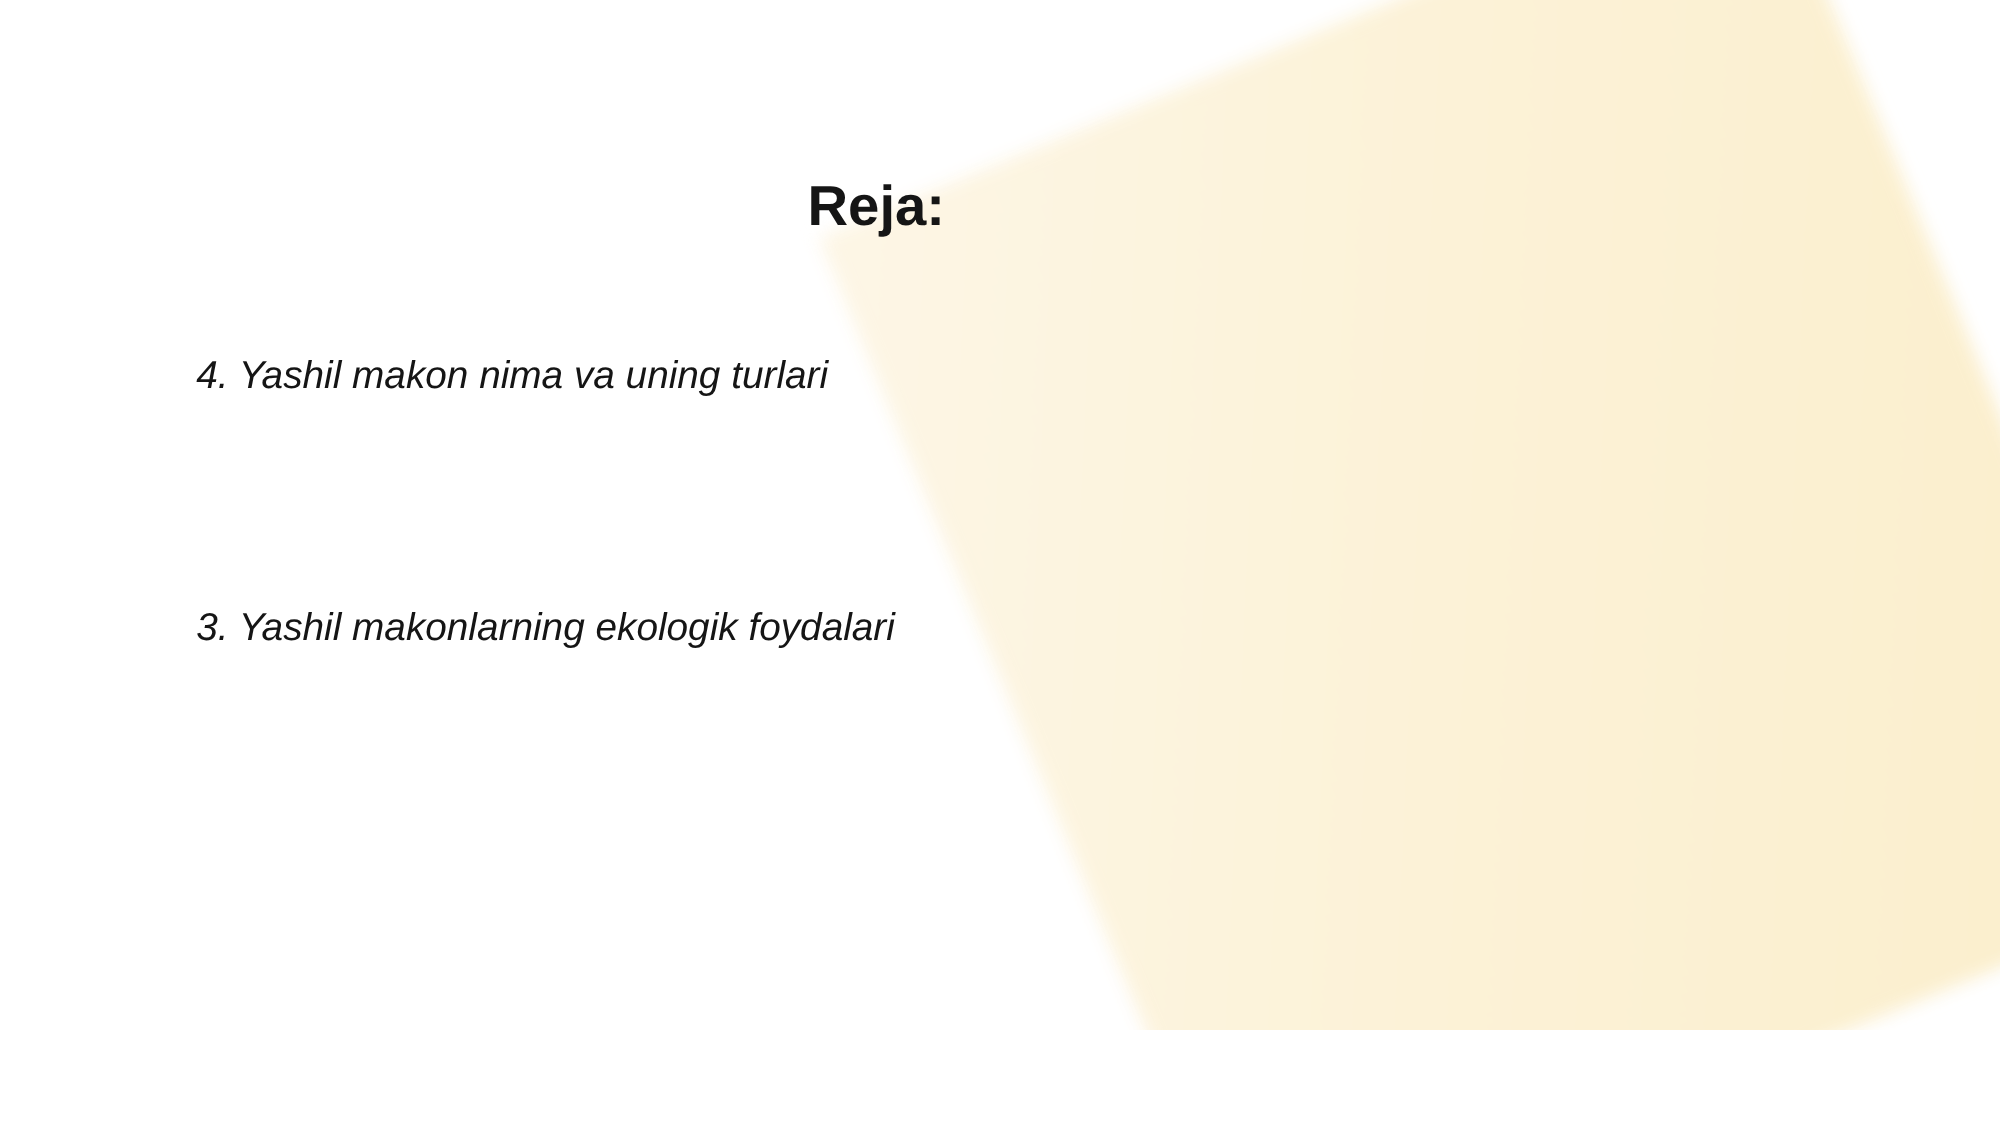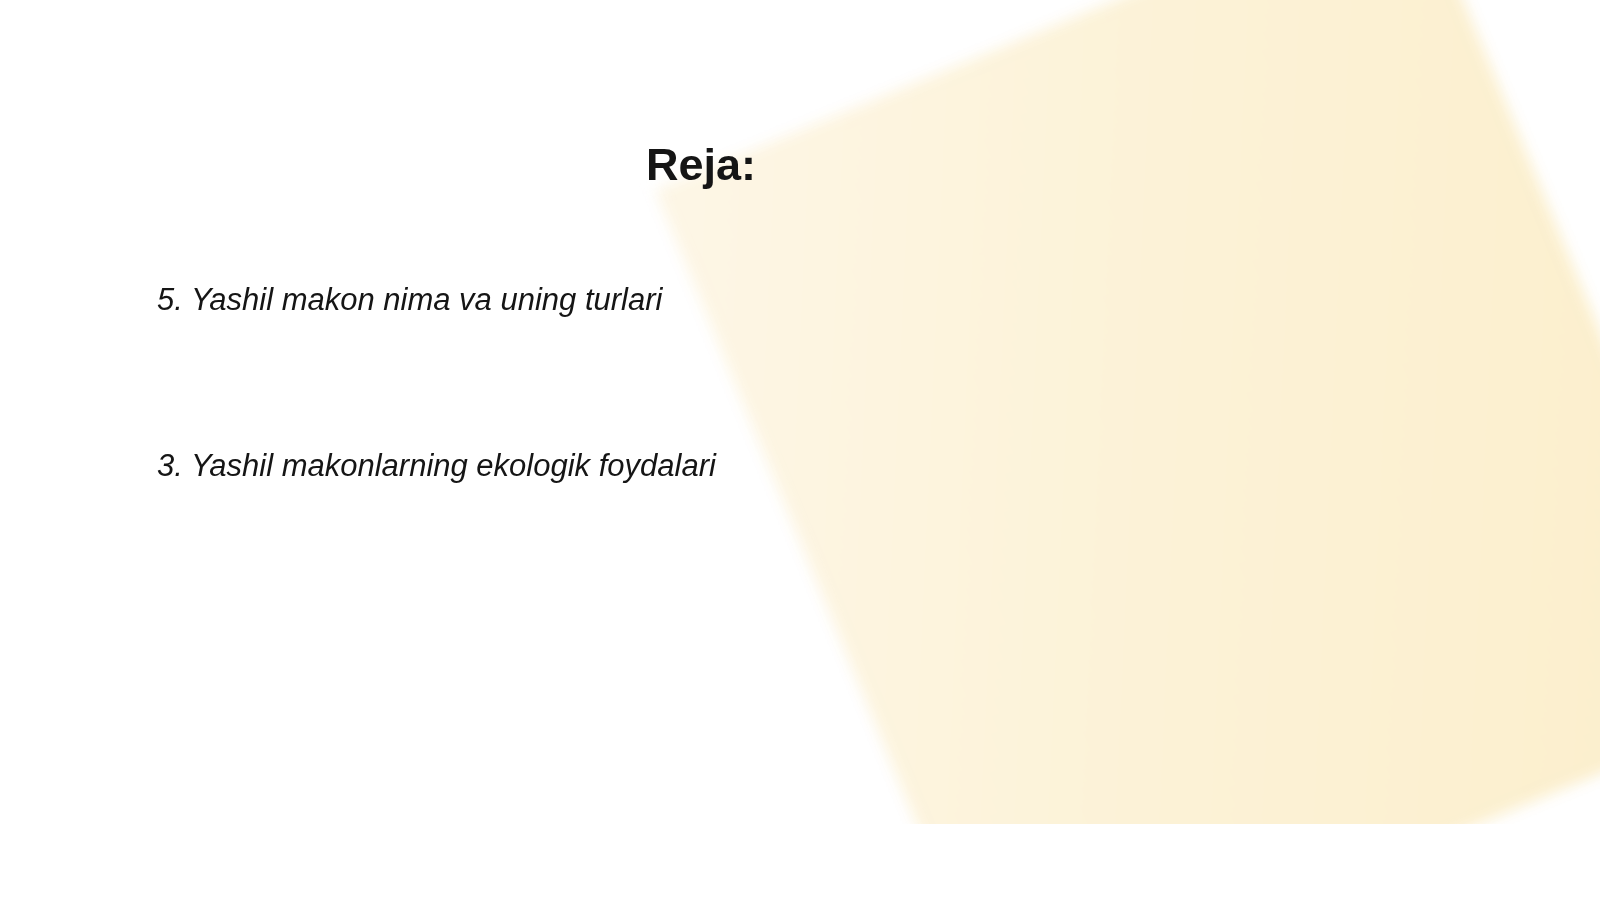--- a/index.html
+++ b/index.html
@@ -47,23 +47,23 @@
     left: 157px;
     font-size: 31px;
     line-height: 40px;
     font-style: italic;
     color: var(--text-color, #151515);
     white-space: nowrap;
     z-index: 2;
   }
   .outline-item.n1 { top: 280px; }
   .outline-item.n2 { top: 377px; }
-  .outline-item.n3 { top: 446px; font-style: italic; }
+  .outline-item.n3 { top: 482px; font-style: italic; }
 </style>
 </head>
 <body>
 
 <div class="slide" style="--bg-color: #ffffff; --sheet-color: #fcf2d7; --text-color: #151515;">
   <div class="sheet"></div>
   <div class="title">Reja:</div>
-  <div class="outline-item n1">5. Yashil makon nima va uning turlari</div>
+  <div class="outline-item n1">4. Yashil makon nima va uning turlari</div>
   <div class="outline-item n3">3. Yashil makonlarning ekologik foydalari</div>
 </div>
 
 </body></html>

